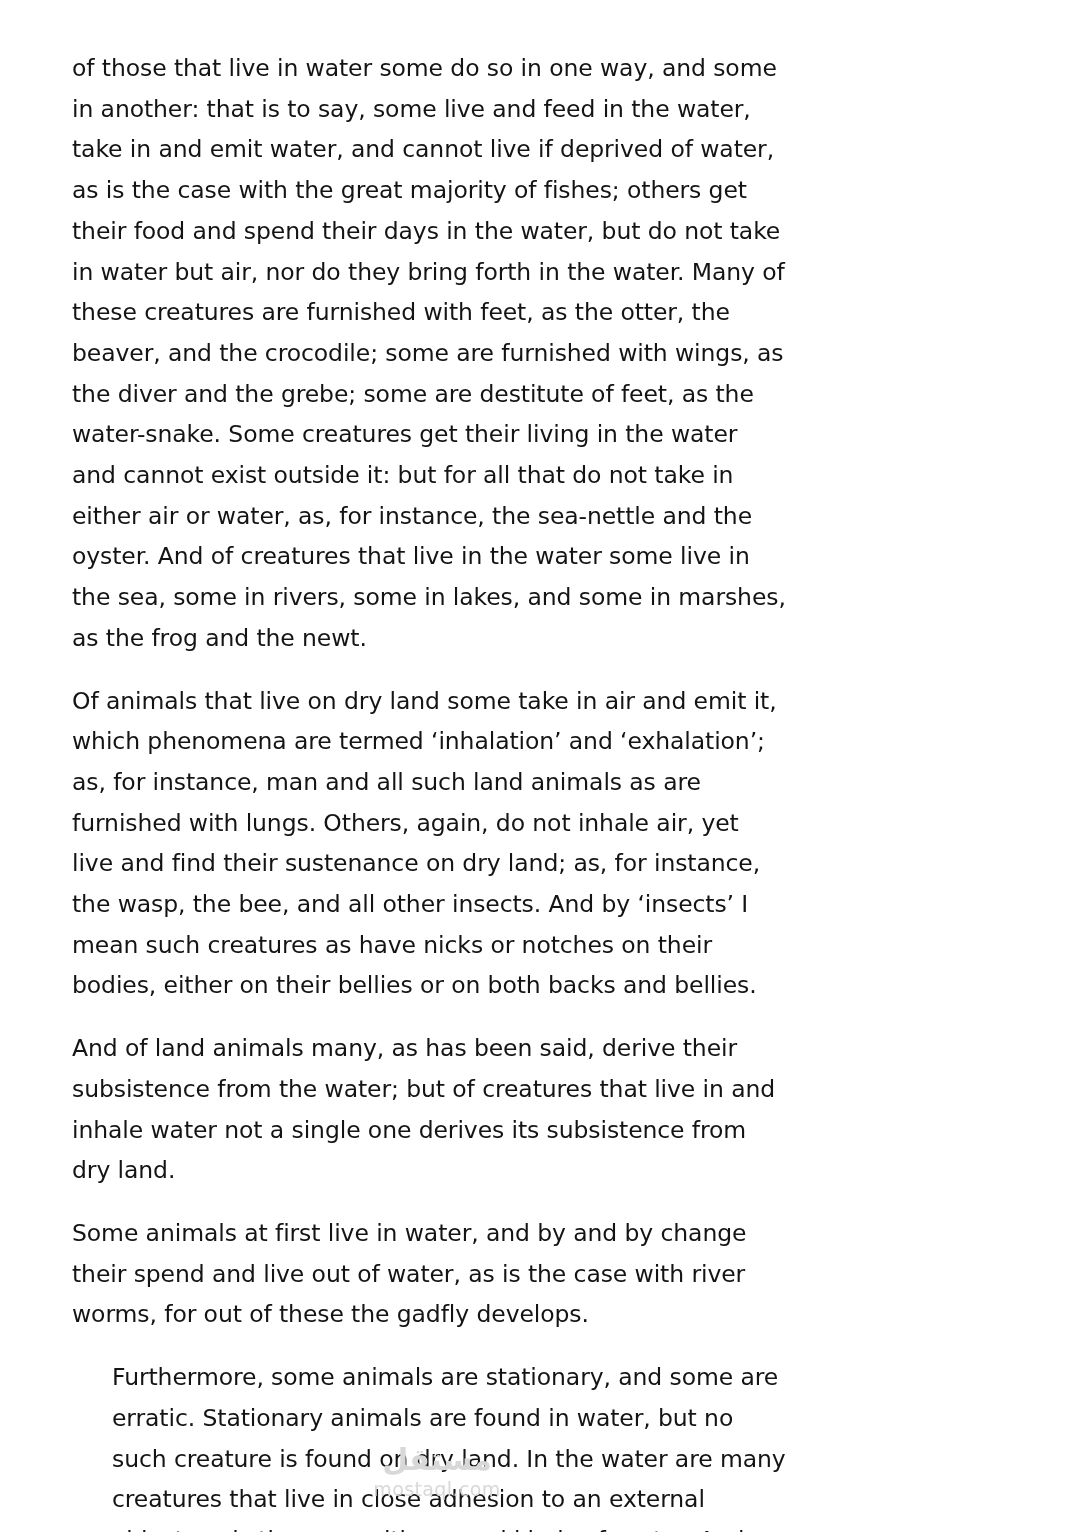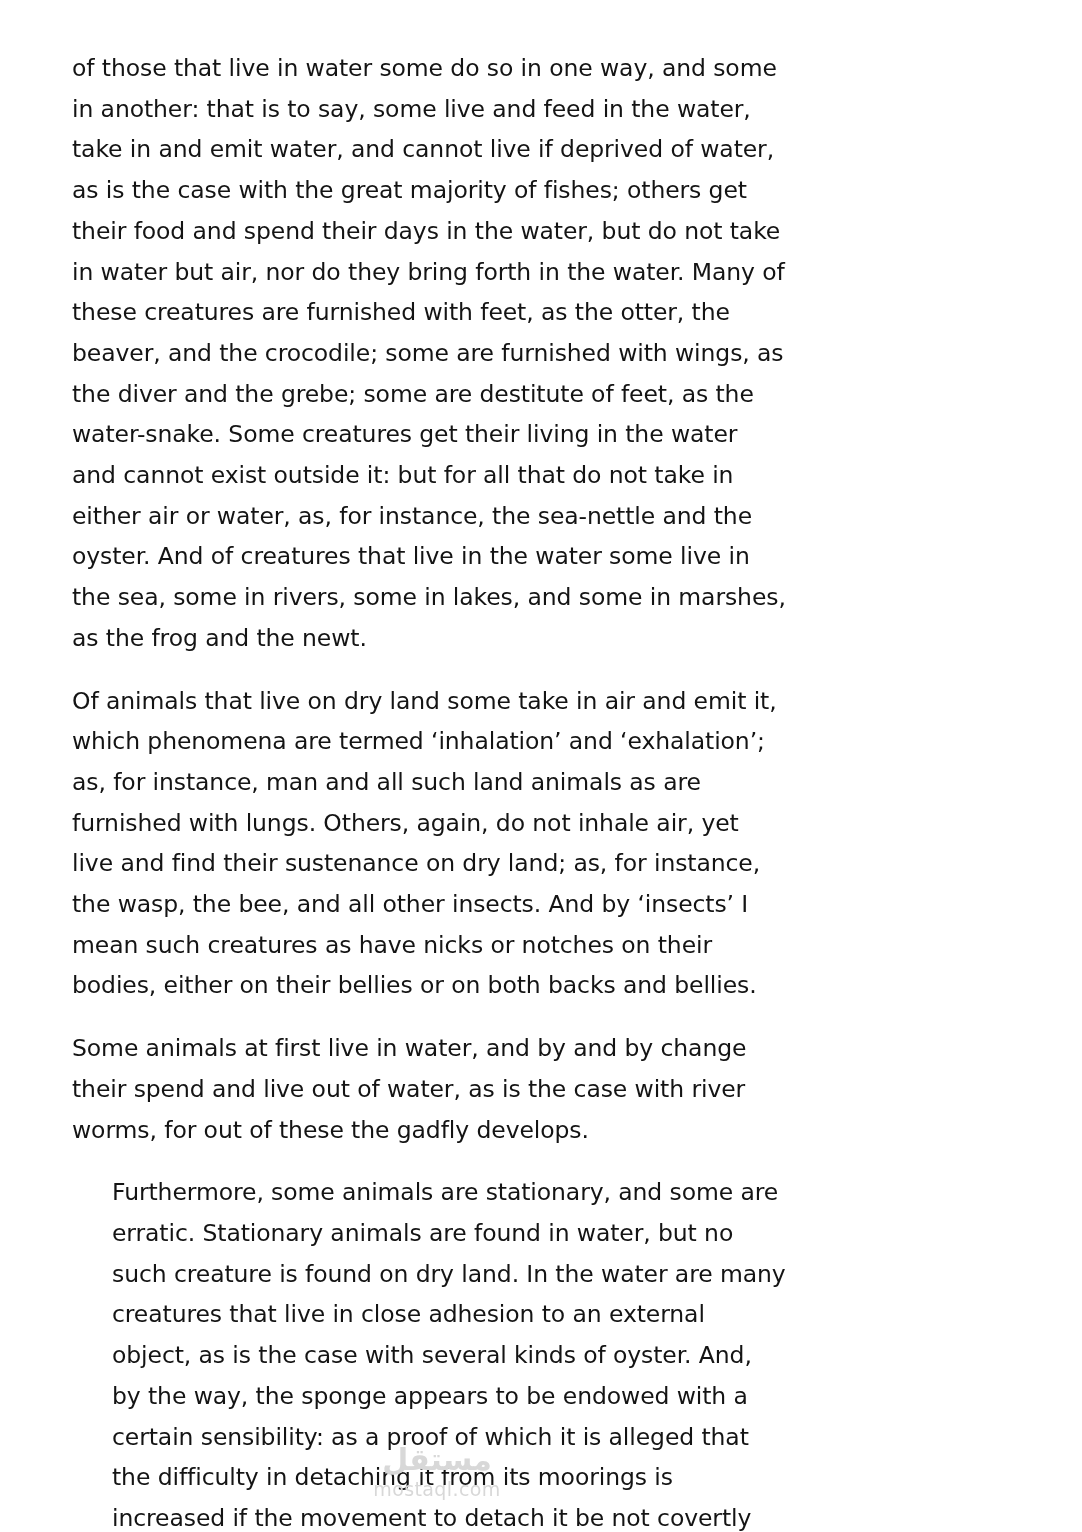--- a/index.html
+++ b/index.html
@@ -57,20 +57,21 @@
     letter-spacing: 0.4px;
   }
 </style>
 </head>
 <body>
 
 <div class="page">
 
   <p class="para">of those that live in water some do so in one way, and some in another: that is to say, some live and feed in the water, take in and emit water, and cannot live if deprived of water, as is the case with the great majority of fishes; others get their food and spend their days in the water, but do not take in water but air, nor do they bring forth in the water. Many of these creatures are furnished with feet, as the otter, the beaver, and the crocodile; some are furnished with wings, as the diver and the grebe; some are destitute of feet, as the water-snake. Some creatures get their living in the water and cannot exist outside it: but for all that do not take in either air or water, as, for instance, the sea-nettle and the oyster. And of creatures that live in the water some live in the sea, some in rivers, some in lakes, and some in marshes, as the frog and the newt.</p>
   <p class="para">Of animals that live on dry land some take in air and emit it, which phenomena are termed ‘inhalation’ and ‘exhalation’; as, for instance, man and all such land animals as are furnished with lungs. Others, again, do not inhale air, yet live and find their sustenance on dry land; as, for instance, the wasp, the bee, and all other insects. And by ‘insects’ I mean such creatures as have nicks or notches on their bodies, either on their bellies or on both backs and bellies.</p>
+  <p class="para">And of land animals many, as has been said, derive their subsistence from the water; but of creatures that live in and inhale water not a single one derives its subsistence from dry land.</p>
   <p class="para">Some animals at first live in water, and by and by change their spend and live out of water, as is the case with river worms, for out of these the gadfly develops.</p>
   <p class="para">Furthermore, some animals are stationary, and some are erratic. Stationary animals are found in water, but no such creature is found on dry land. In the water are many creatures that live in close adhesion to an external object, as is the case with several kinds of oyster. And, by the way, the sponge appears to be endowed with a certain sensibility: as a proof of which it is alleged that the difficulty in detaching it from its moorings is increased if the movement to detach it be not covertly applied.</p>
 
   <div class="watermark">
     <div class="wm-mark">مستقل</div>
     <div class="wm-domain">mostaql.com</div>
   </div>
 
 </div>
 

